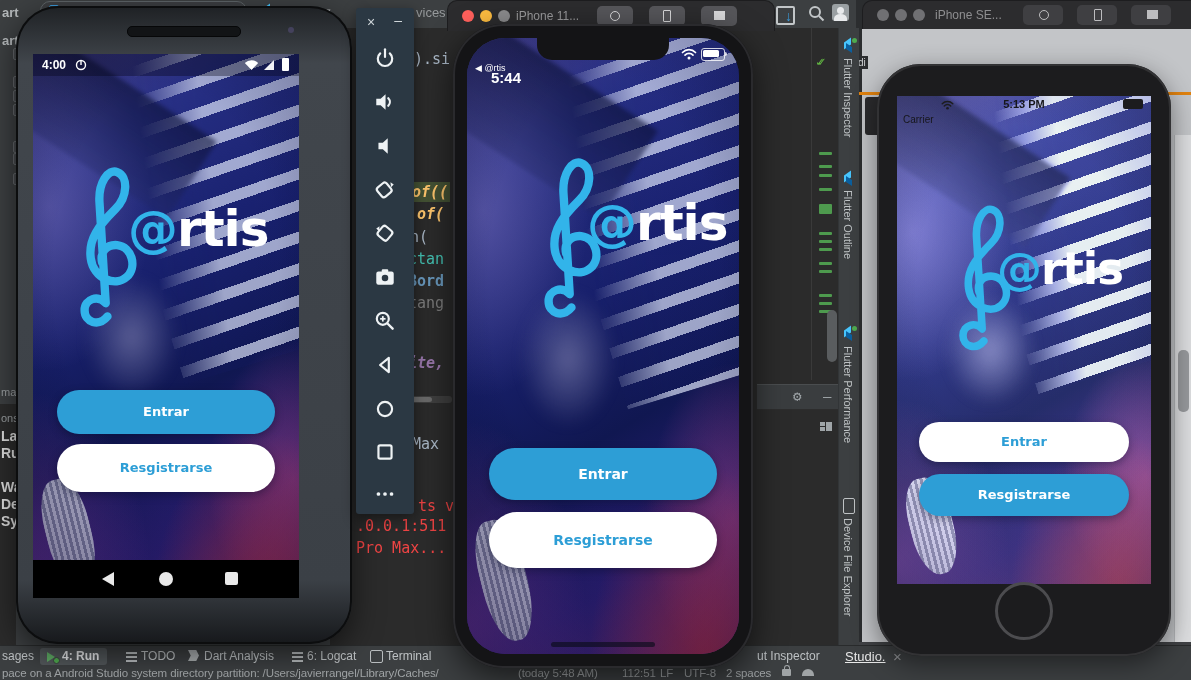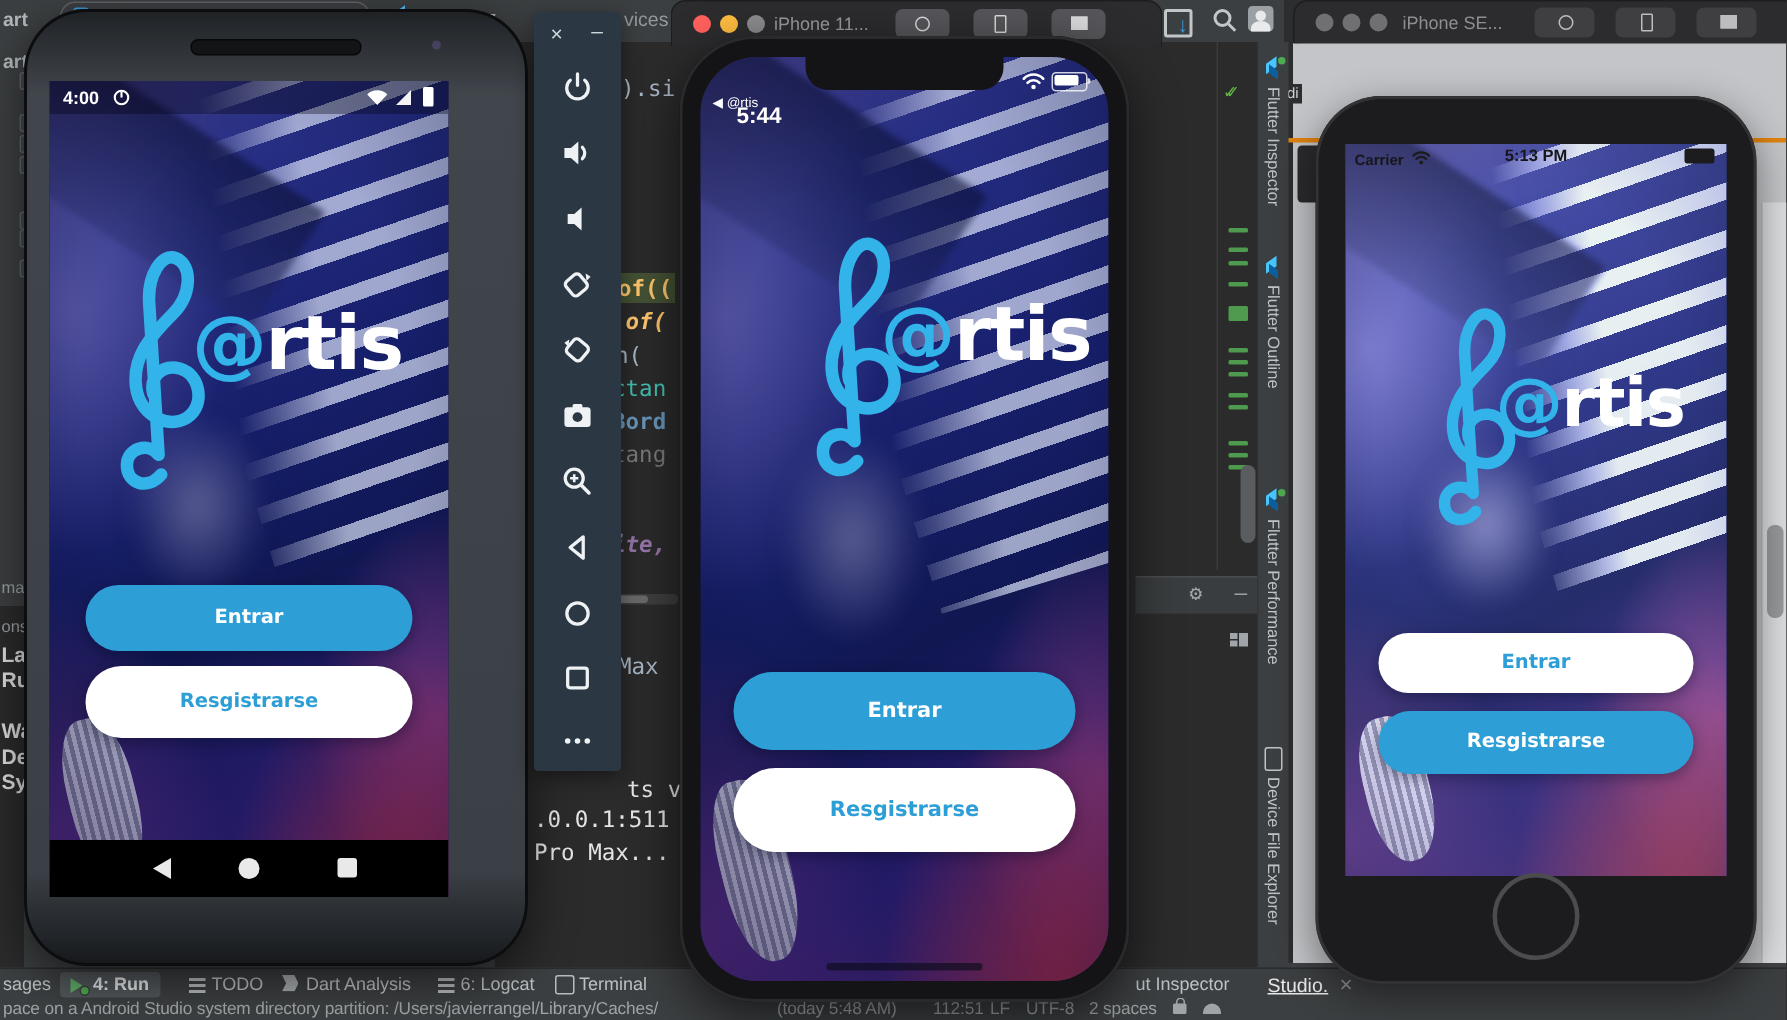--- a/index.html
+++ b/index.html
@@ -14,27 +14,27 @@
         width:11px;height:10px;text-align:center;background:#46494c;}
   .minilab{color:#9a9ea1;font-size:11px;}
   .lconsole{color:#dcdcdc;font-size:14px;font-weight:bold;}
   .runpanelbg{background:#2b2b2b;}
 
   
   #editor{left:330px;top:28px;width:530px;height:617px;background:#2b2b2b;
           font-family:"DejaVu Sans Mono",monospace;font-size:15px;color:#a9b7c6;z-index:1;}
   #editor span{position:absolute;white-space:pre;}
   .c-plain{color:#a9b7c6}
-  .c-fn{color:#ffc66d;font-weight:bold;background:rgba(90,115,60,.55);padding:1px 2px;}
+  .c-fn{color:#ffc66d;font-style:italic;font-weight:bold;background:rgba(90,115,60,.55);padding:1px 2px;}
   .c-fn2{color:#ffc66d;font-style:italic;font-weight:bold;}
   .c-type{color:#44c1b2;}
   .c-cls{color:#6897bb;font-weight:bold;}
   .c-dim{color:#7a7a7a;}
   .c-kw{color:#9876aa;font-style:italic;font-weight:bold;}
-  .c-con{color:#e5e5e5;margin-top:20px;}
+  .c-con{color:#ef4444;}
   .gutmark{position:absolute;width:13px;height:3px;background:#4e9a4e;border-radius:1px;}
   .editor-sep{position:absolute;width:1px;background:#3a3a3a;}
   .vthumb{position:absolute;width:10px;border-radius:5px;background:#5a5d5f;}
   .hscroll{position:absolute;height:7px;background:#3f3f3f;border-radius:3px;}
   .hthumb{position:absolute;height:5px;background:#6a6a6a;border-radius:3px;}
   .gcheck{position:absolute;color:#62b543;font-size:13px;font-weight:bold;letter-spacing:-6px;}
   .gearpanel{position:absolute;background:#3a3d3f;border-top:1px solid #4a4d4f;border-bottom:1px solid #2d2d2d;}
   .gearpanel .g{position:absolute;color:#9fa5a8;font-size:14px;}
   .layouticon{position:absolute;width:12px;height:9px;}
   .layouticon i{position:absolute;background:#9fa5a8;}
@@ -506,21 +506,21 @@
   <div id="iphonese" class="abs">
     <div id="sescreen">
       <div class="musicbg light-filter">
         <div class="keys"></div>
           <div class="neck"></div>
           <div class="hand"></div>
           <div class="mic"></div>
           <div class="vign"></div>
       </div>
       <div class="se-status">
-        <span class="abs" style="left:6px;top:6px;font-weight:bold;text-align:right;">Carrier</span>
+        <span class="abs" style="left:6px;top:18px;font-weight:normal;text-align:right;">Carrier</span>
         <svg class="abs" style="left:44px;top:4px;" width="13" height="10" viewBox="0 0 16 12">
           <path d="M1.5 4.5 A9 9 0 0 1 14.5 4.5" fill="none" stroke="#1c1c1e" stroke-width="1.8" stroke-linecap="round"></path>
           <path d="M4 7.2 A5.5 5.5 0 0 1 12 7.2" fill="none" stroke="#1c1c1e" stroke-width="1.8" stroke-linecap="round"></path>
           <circle cx="8" cy="10" r="1.6" fill="#1c1c1e"></circle>
           </svg>
         <span class="abs" style="left:50%;top:2px;transform:translateX(-50%);font-weight:bold;font-size:11px;">5:13 PM</span>
         <span class="abs" style="right:8px;top:3px;width:20px;height:10px;background:#1c1c1e;border-radius:2px;"></span>
       </div>
       <svg class="clef" style="left:50px;top:100px;" width="80" height="162" viewBox="0 0 100 200">
         <path d="M46 180 C36 192 20 187 20 173 C20 160 36 155 44 165 L37 52 C35 28 47 12 57 16 C70 21 69 44 55 58 C36 77 24 92 27 114 C30 137 55 147 68 135 C80 124 74 101 57 99 C45 98 37 107 40 119" fill="none" stroke="#32b4ea" stroke-width="9.5" stroke-linecap="round" stroke-linejoin="round"></path>

